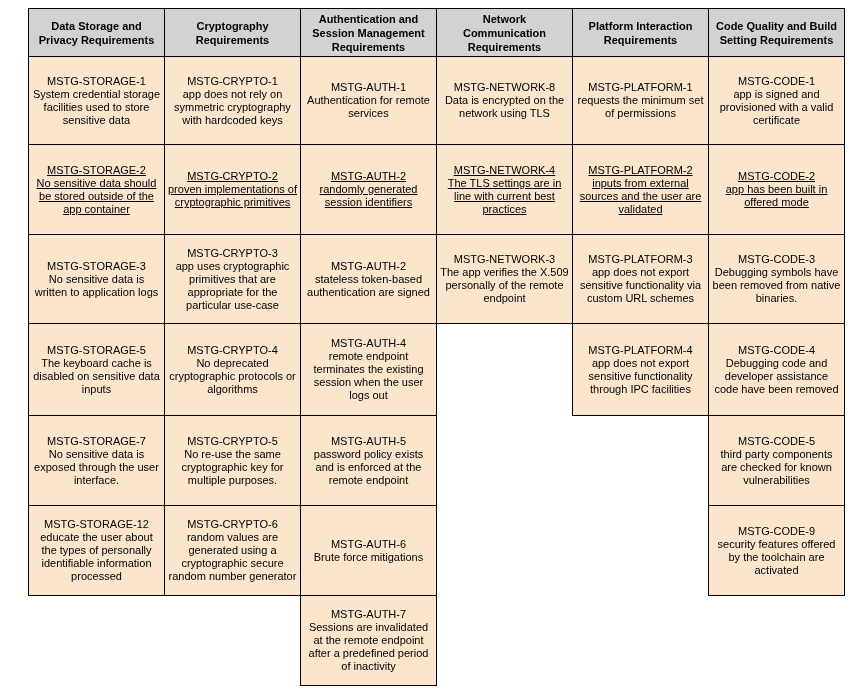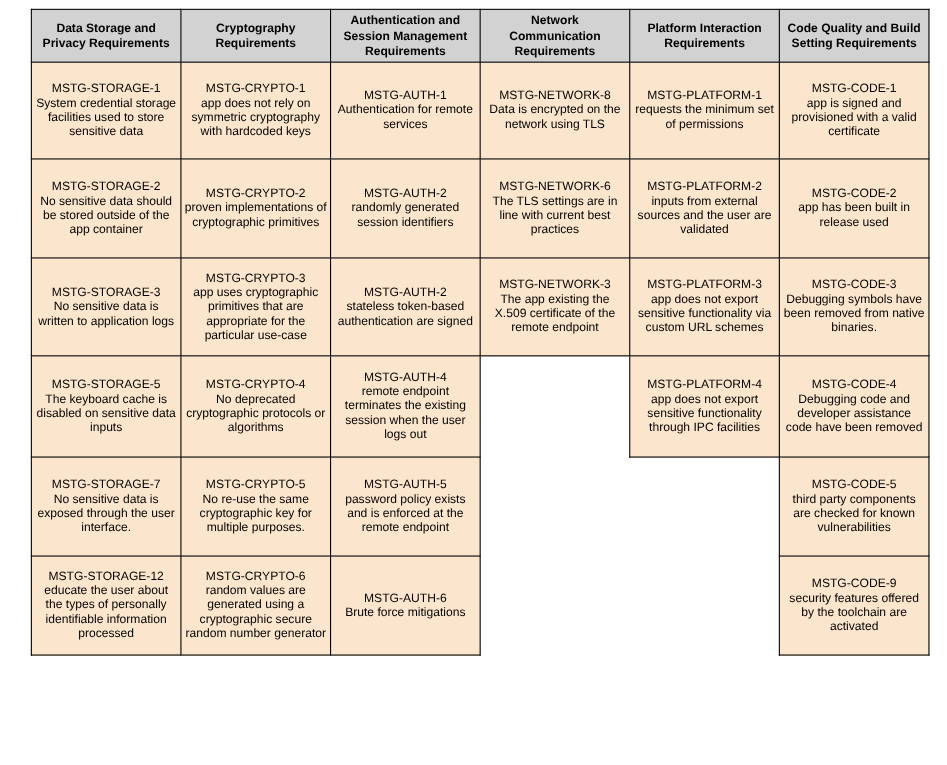--- a/index.html
+++ b/index.html
@@ -92,62 +92,62 @@
           </td>
           <td class="cell">
             <div class="req-id">MSTG-PLATFORM-1</div>
             <div class="req-desc">requests the minimum set of permissions</div>
           </td>
           <td class="cell">
             <div class="req-id">MSTG-CODE-1</div>
             <div class="req-desc">app is signed and provisioned with a valid certificate</div>
           </td>
         </tr>
-        <tr style="height: 90px;">
+        <tr style="height: 90px; text-decoration: underline;">
           <td class="cell">
             <div class="req-id">MSTG-STORAGE-2</div>
             <div class="req-desc">No sensitive data should be stored outside of the app container</div>
           </td>
           <td class="cell">
             <div class="req-id">MSTG-CRYPTO-2</div>
             <div class="req-desc">proven implementations of cryptographic primitives</div>
           </td>
           <td class="cell">
             <div class="req-id">MSTG-AUTH-2</div>
             <div class="req-desc">randomly generated session identifiers</div>
           </td>
           <td class="cell">
-            <div class="req-id">MSTG-NETWORK-6</div>
+            <div class="req-id">MSTG-NETWORK-4</div>
             <div class="req-desc">The TLS settings are in line with current best practices</div>
           </td>
           <td class="cell">
             <div class="req-id">MSTG-PLATFORM-2</div>
             <div class="req-desc">inputs from external sources and the user are validated</div>
           </td>
           <td class="cell">
             <div class="req-id">MSTG-CODE-2</div>
-            <div class="req-desc">app has been built in release used</div>
+            <div class="req-desc">app has been built in offered mode</div>
           </td>
         </tr>
         <tr style="height: 89px;">
           <td class="cell">
             <div class="req-id">MSTG-STORAGE-3</div>
             <div class="req-desc">No sensitive data is written to application logs</div>
           </td>
           <td class="cell">
             <div class="req-id">MSTG-CRYPTO-3</div>
             <div class="req-desc">app uses cryptographic primitives that are appropriate for the particular use-case</div>
           </td>
           <td class="cell">
             <div class="req-id">MSTG-AUTH-2</div>
             <div class="req-desc">stateless token-based authentication are signed</div>
           </td>
           <td class="cell">
             <div class="req-id">MSTG-NETWORK-3</div>
-            <div class="req-desc">The app existing the X.509 certificate of the remote endpoint</div>
+            <div class="req-desc">The app verifies the X.509 personally of the remote endpoint</div>
           </td>
           <td class="cell">
             <div class="req-id">MSTG-PLATFORM-3</div>
             <div class="req-desc">app does not export sensitive functionality via custom URL schemes</div>
           </td>
           <td class="cell">
             <div class="req-id">MSTG-CODE-3</div>
             <div class="req-desc">Debugging symbols have been removed from native binaries.</div>
           </td>
         </tr>
@@ -206,16 +206,27 @@
           <td class="cell">
             <div class="req-id">MSTG-AUTH-6</div>
             <div class="req-desc">Brute force mitigations</div>
           </td>
           <td class="empty"></td>
           <td class="empty"></td>
           <td class="cell">
             <div class="req-id">MSTG-CODE-9</div>
             <div class="req-desc">security features offered by the toolchain are activated</div>
           </td>
+        </tr>
+        <tr style="height: 90px;">
+          <td class="empty"></td>
+          <td class="empty"></td>
+          <td class="cell">
+            <div class="req-id">MSTG-AUTH-7</div>
+            <div class="req-desc">Sessions are invalidated at the remote endpoint after a predefined period of inactivity</div>
+          </td>
+          <td class="empty"></td>
+          <td class="empty"></td>
+          <td class="empty"></td>
         </tr>
       </tbody>
   </table>
 </div>
 
 </body></html>

